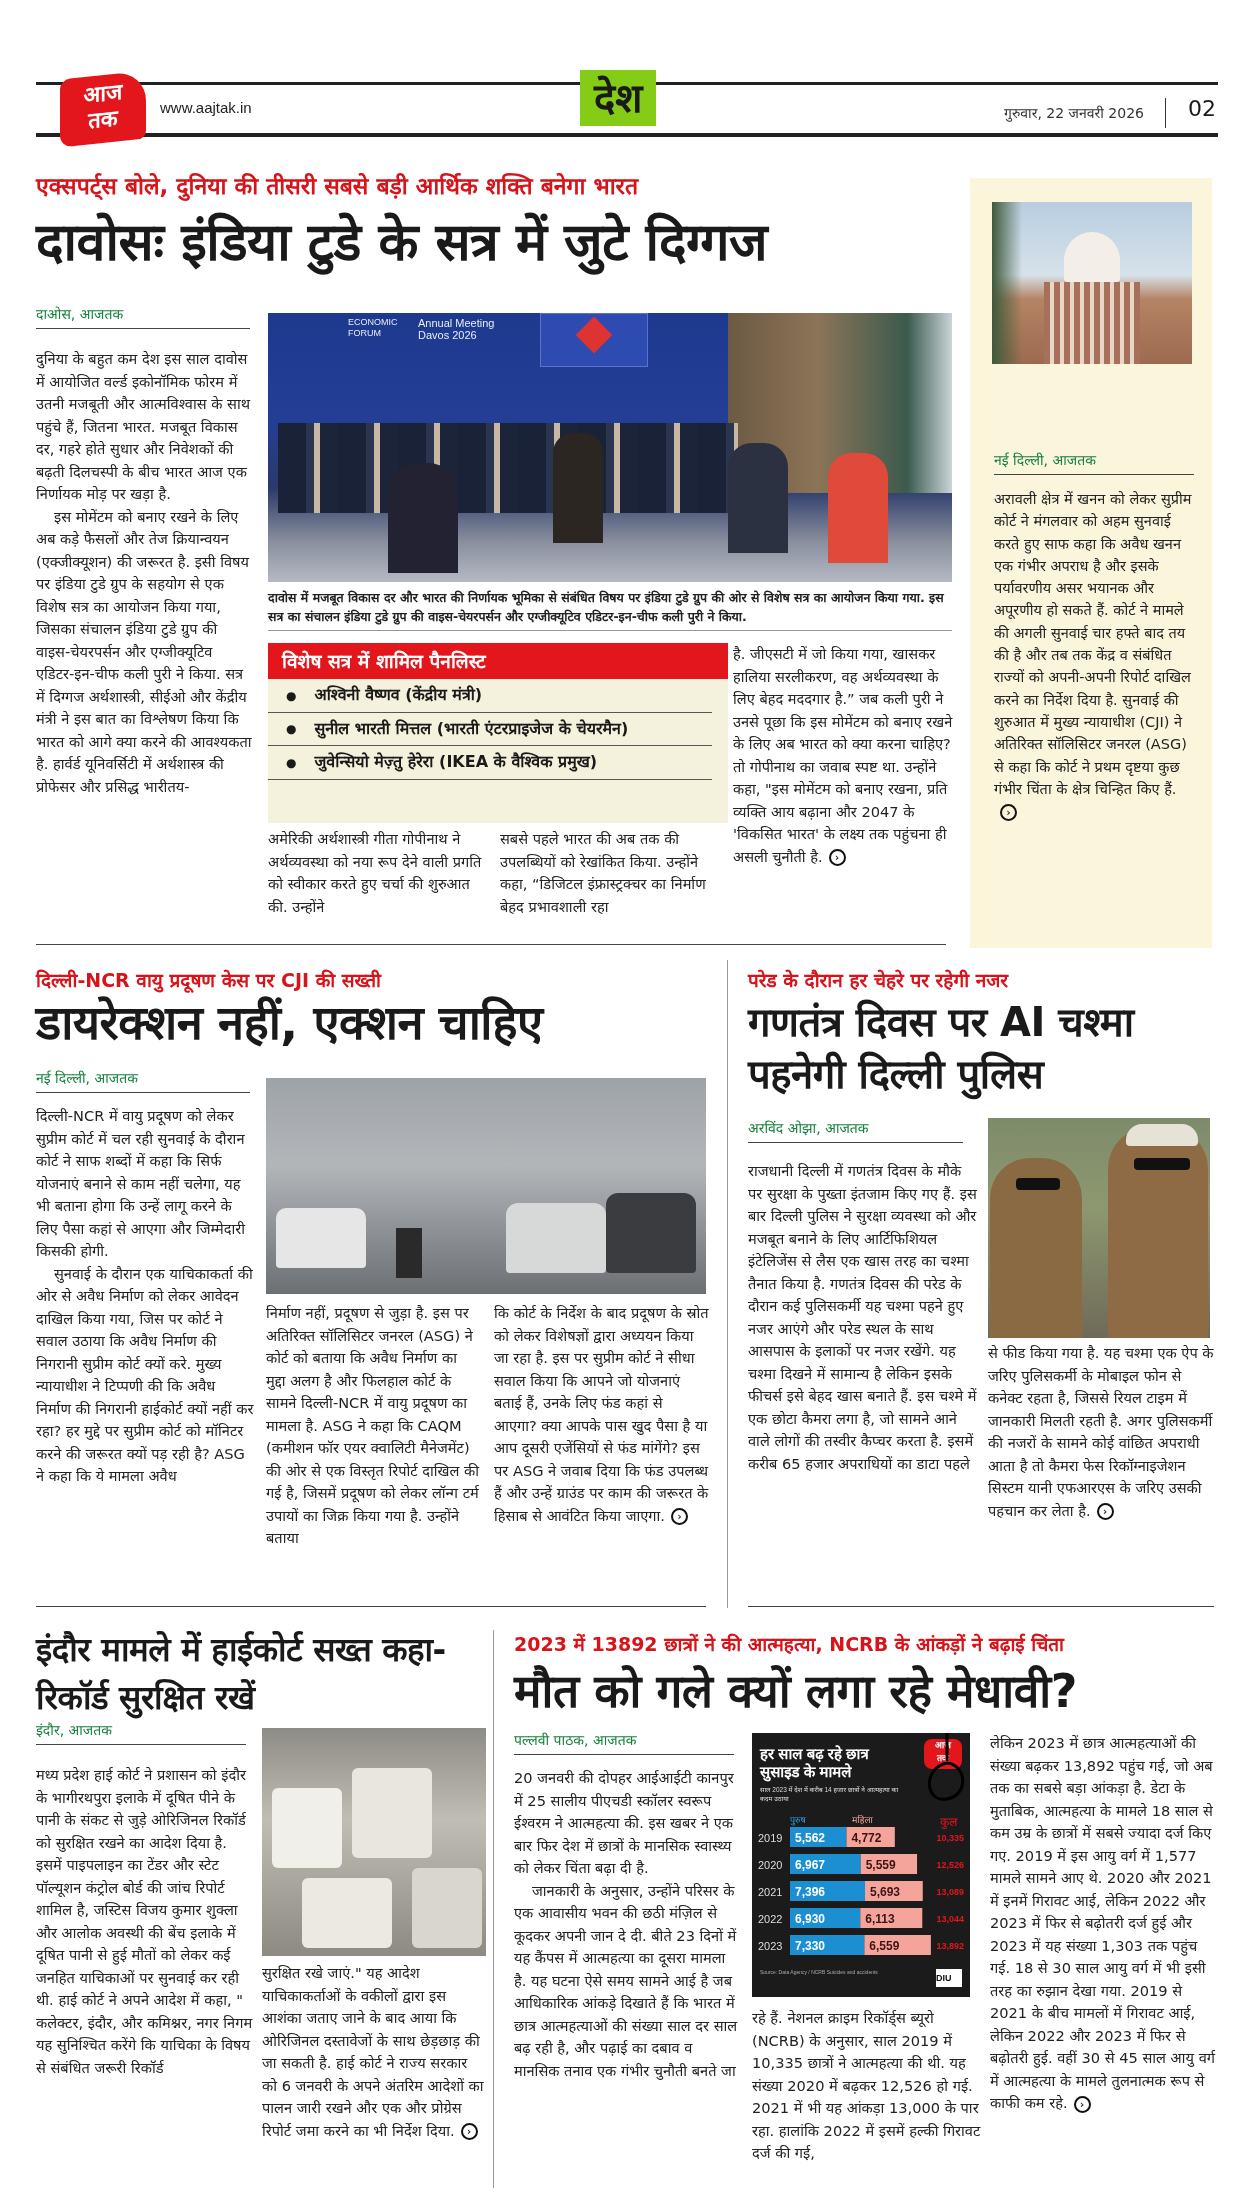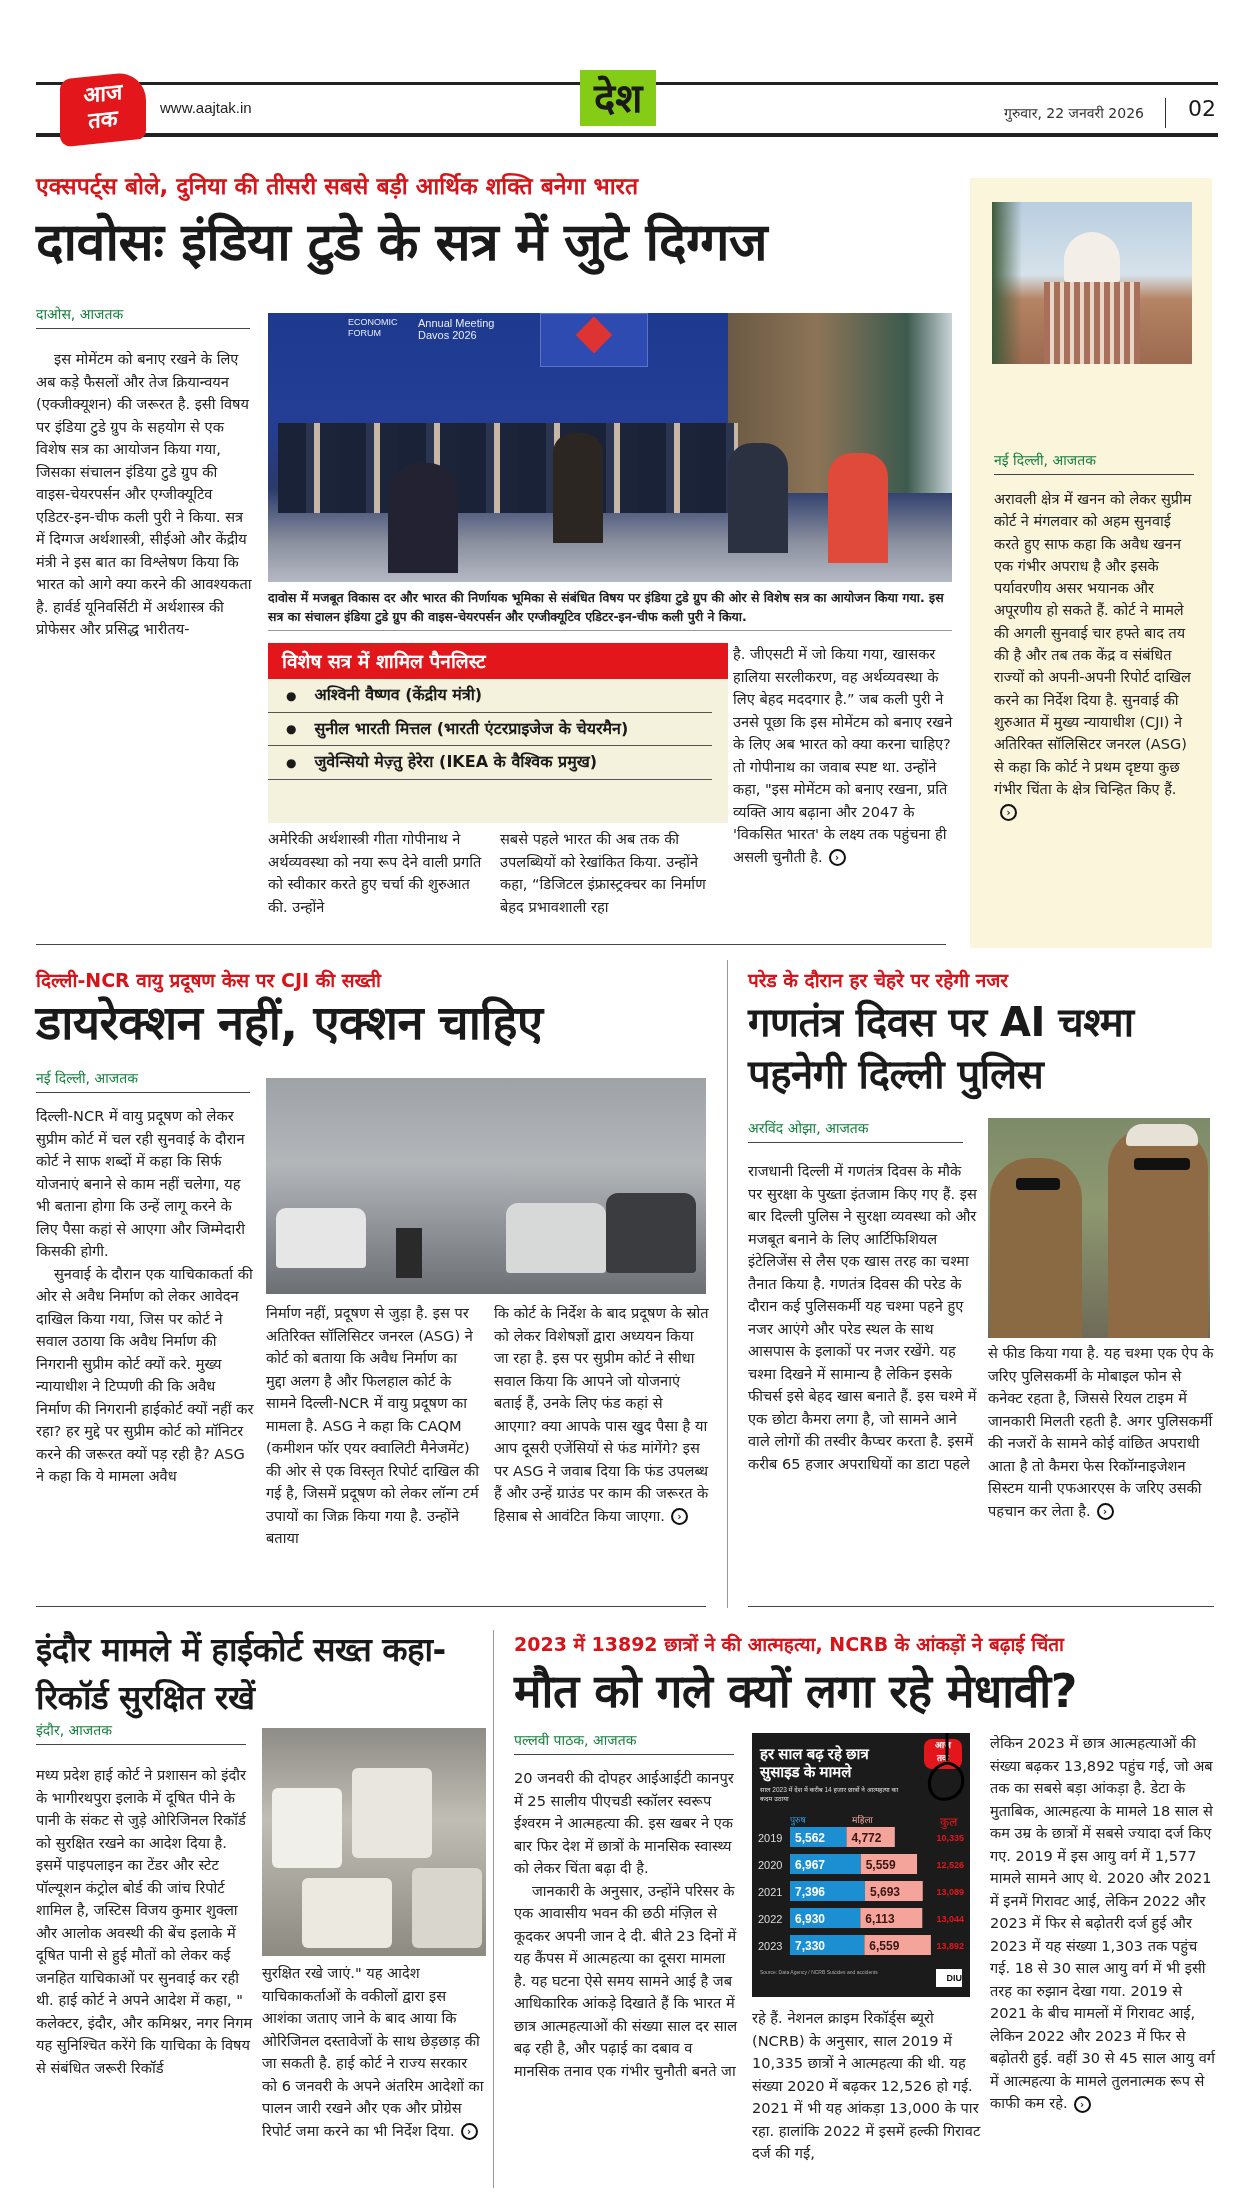--- a/index.html
+++ b/index.html
@@ -48,20 +48,21 @@
 <div class="date">गुरुवार, 22 जनवरी 2026</div>
 <div class="pagesep"></div>
 <div class="pageno">02</div>
 
 <div class="abs kicker" style="left:36px;top:172px;font-size:23px">एक्सपर्ट्स बोले, दुनिया की तीसरी सबसे बड़ी आर्थिक शक्ति बनेगा भारत</div>
 <div class="abs head" style="left:36px;top:206px;font-size:52px;line-height:72px">दावोसः इंडिया टुडे के सत्र में जुटे दिग्गज</div>
 
 <div class="abs byline" style="left:36px;top:304px">दाओस, आजतक</div>
 <div class="abs rule" style="left:36px;top:328px;width:214px"></div>
 <div class="abs body" style="left:36px;top:348px;width:218px">
+  <p>दुनिया के बहुत कम देश इस साल दावोस में आयोजित वर्ल्ड इकोनॉमिक फोरम में उतनी मजबूती और आत्मविश्वास के साथ पहुंचे हैं, जितना भारत. मजबूत विकास दर, गहरे होते सुधार और निवेशकों की बढ़ती दिलचस्पी के बीच भारत आज एक निर्णायक मोड़ पर खड़ा है.</p>
   <p class="ind">इस मोमेंटम को बनाए रखने के लिए अब कड़े फैसलों और तेज क्रियान्वयन (एक्जीक्यूशन) की जरूरत है. इसी विषय पर इंडिया टुडे ग्रुप के सहयोग से एक विशेष सत्र का आयोजन किया गया, जिसका संचालन इंडिया टुडे ग्रुप की वाइस-चेयरपर्सन और एग्जीक्यूटिव एडिटर-इन-चीफ कली पुरी ने किया. सत्र में दिग्गज अर्थशास्त्री, सीईओ और केंद्रीय मंत्री ने इस बात का विश्लेषण किया कि भारत को आगे क्या करने की आवश्यकता है. हार्वर्ड यूनिवर्सिटी में अर्थशास्त्र की प्रोफेसर और प्रसिद्ध भारीतय-</p>
 </div>
 <div class="abs rule" style="left:36px;top:944px;width:910px"></div>
 
 <div class="photo" style="left:268px;top:313px;width:684px;height:269px;background:linear-gradient(180deg,#1d3a8f 0%,#243e96 40%,#2a3a6a 65%,#8a8f9e 85%,#b5b9c4 100%)" title="World Economic Forum Annual Meeting Davos 2026 panel session">
   <div class="abs" style="left:80px;top:4px;color:#e9ecf8;font-size:9px;font-family:'Liberation Sans',sans-serif;width:50px;line-height:11px">ECONOMIC FORUM</div>
   <div class="abs" style="left:150px;top:4px;color:#e9ecf8;font-size:11px;font-family:'Liberation Sans',sans-serif;width:80px;line-height:12px">Annual Meeting Davos 2026</div>
   <div class="abs" style="left:272px;top:0;width:108px;height:54px;background:#2d4bb0;border:1px solid #5d72c8">
     <div style="width:26px;height:26px;background:#d33;margin:8px auto;transform:rotate(45deg)"></div>
   </div>
@@ -206,14 +207,14 @@
       <text x="113.29" y="98" fill="#3a1512" font-size="12" font-weight="bold" font-family="Liberation Sans, sans-serif">6,113</text>
       <text x="212" y="97" text-anchor="end" fill="#e3161c" font-size="9" font-weight="bold" font-family="Liberation Sans, sans-serif">13,044</text>
       <text x="6" y="125" fill="#ddd" font-size="11" font-family="Liberation Sans, sans-serif">2023</text>
       <rect x="38" y="110" width="74.34714285714286" height="20" fill="#1b8fd1"></rect>
       <text x="43" y="125" fill="#fff" font-size="12" font-weight="bold" font-family="Liberation Sans, sans-serif">7,330</text>
       <rect x="112.34714285714286" y="110" width="66.527" height="20" fill="#f4a49a"></rect>
       <text x="117.34714285714286" y="125" fill="#3a1512" font-size="12" font-weight="bold" font-family="Liberation Sans, sans-serif">6,559</text>
       <text x="212" y="124" text-anchor="end" fill="#e3161c" font-size="9" font-weight="bold" font-family="Liberation Sans, sans-serif">13,892</text>
     </svg>
   <div class="abs" style="left:8px;top:236px;width:160px;font-size:5px;line-height:7px;color:#aaa">Source: Data Agency / NCRB Suicides and accidents</div>
-  <div class="abs" style="left:184px;top:236px;width:26px;height:18px;background:#fff;color:#111;font-size:9px;font-weight:bold;text-align:right;line-height:18px">DIU</div>
+  <div class="abs" style="left:184px;top:236px;width:26px;height:18px;background:#fff;color:#111;font-size:9px;font-weight:bold;text-align:left;line-height:18px">DIU</div>
 </div>
 
 </body></html>

